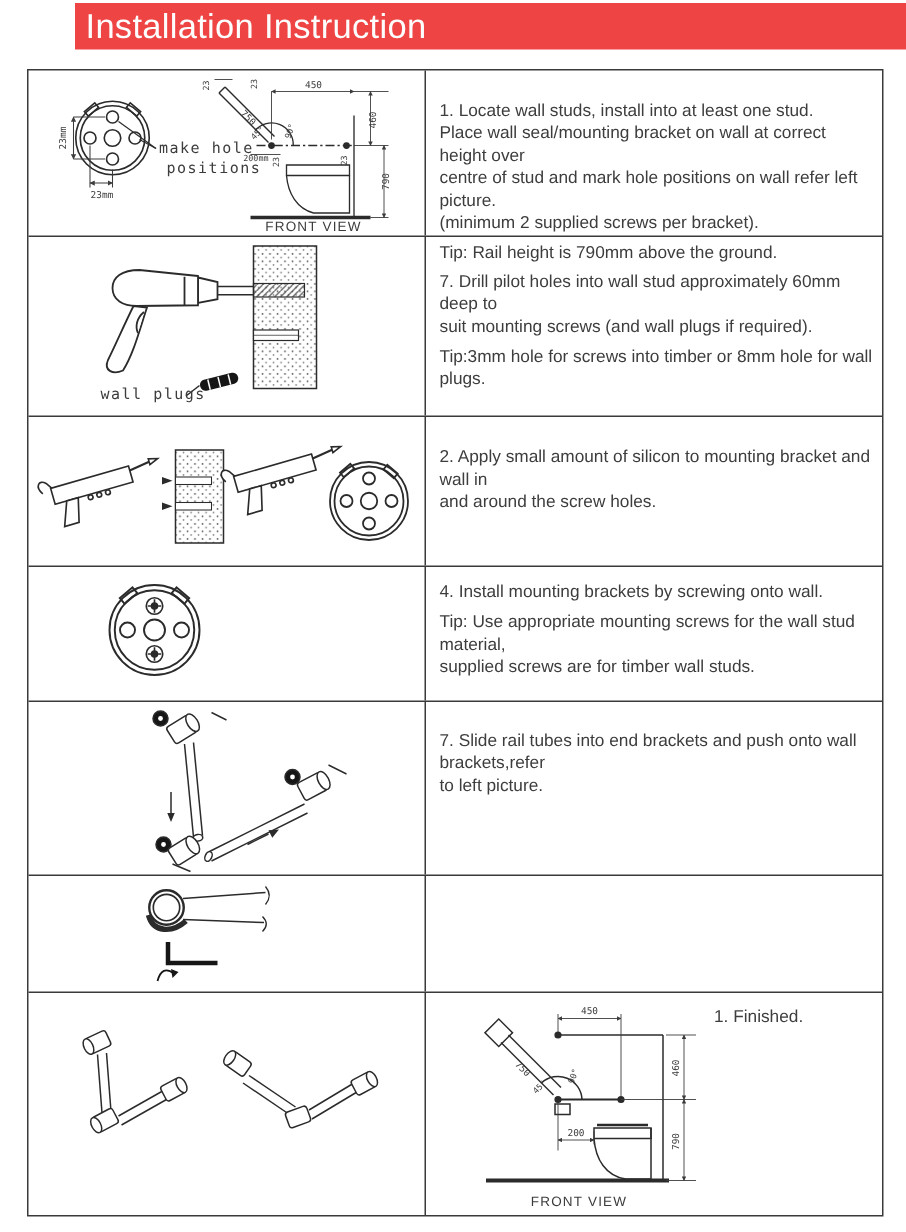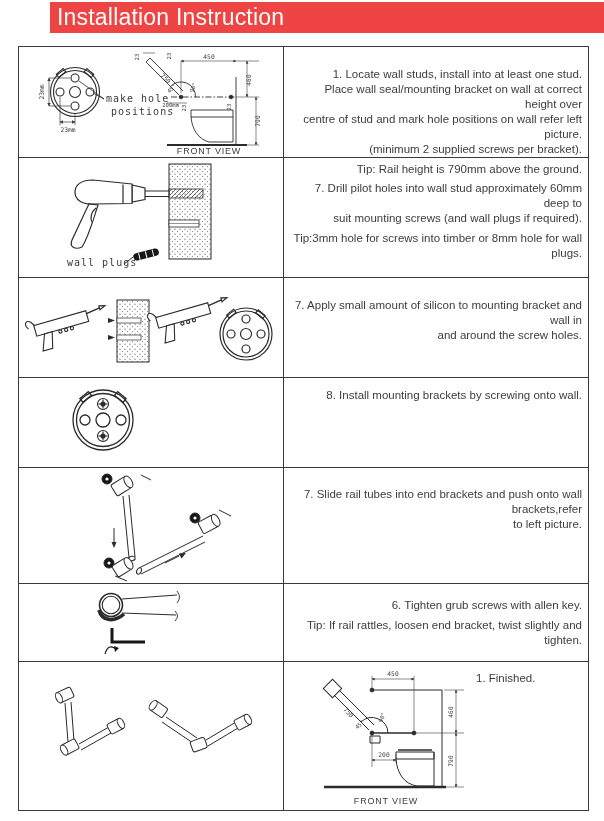--- a/index.html
+++ b/index.html
@@ -14,21 +14,21 @@
   }
   .doc-table{
     position:absolute;left:18px;top:46px;width:571px;
     border:1px solid #3a3a3a;box-sizing:border-box;
   }
   .row{display:flex;border-bottom:1px solid #3a3a3a;}
   .row:last-child{border-bottom:none;}
   .cell-diagram{width:265px;border-right:1px solid #3a3a3a;box-sizing:border-box;position:relative;overflow:hidden;}
   .cell-text{flex:1;position:relative;box-sizing:border-box;padding-left:9px;padding-right:6px;}
   .step-text,.tip-text{
-    font-size:11.5px;line-height:15px;white-space:pre-line;color:#3d3d3d;text-align:right;
+    font-size:11.5px;line-height:15px;white-space:pre-line;color:#3d3d3d;
   }
   .tip-text{margin-top:5px;}
   svg{display:block;}
   svg text{fill:#3c3c3c;}
   .dimtxt{font-family:"DejaVu Sans Mono",monospace;font-size:6.3px;}
   .dimtxt-s{font-family:"DejaVu Sans Mono",monospace;font-size:5.6px;}
   .monolabel{font-family:"DejaVu Sans Mono",monospace;font-size:10px;letter-spacing:1px;}
   .viewlabel{font-family:"Liberation Sans",sans-serif;font-size:9px;letter-spacing:.8px;}
   .finished-label{position:absolute;left:192px;top:10px;font-size:11.5px;color:#3d3d3d;white-space:pre-line;}
 </style>
@@ -218,21 +218,21 @@
           <circle cx="227" cy="41" r="4"></circle>
           <circle cx="227" cy="71" r="4"></circle>
           <circle cx="212" cy="56" r="4"></circle>
           <circle cx="242" cy="56" r="4"></circle>
           <rect x="208" y="34" width="9" height="4" transform="rotate(-40 212 36)"></rect>
           <rect x="237" y="34" width="9" height="4" transform="rotate(40 241 36)"></rect>
         </g>
       </svg>
     </div>
     <div class="cell-text" style="height:99px;padding-top:20px">
-      <div class="step-text">7. Apply small amount of silicon to mounting bracket and wall in
+      <div class="step-text">2. Apply small amount of silicon to mounting bracket and wall in
 and around the screw holes.</div>
       <div class="tip-text"></div>
     </div>
   </div>
 
   <div class="row">
     <div class="cell-diagram" style="height:89px">
       <svg width="265" height="89" viewBox="0 0 265 89">
         <g stroke="#2b2b2b" fill="none" stroke-width="1.3">
           <circle cx="84" cy="42" r="30"></circle>
@@ -252,21 +252,23 @@
         </g>
         <g stroke="#2b2b2b" fill="none" stroke-width="1.1">
           <circle cx="84" cy="58" r="5.5"></circle>
           <circle cx="84" cy="58" r="2" fill="#2b2b2b"></circle>
           <line x1="84" y1="53.5" x2="84" y2="62.5"></line>
           <line x1="79.5" y1="58" x2="88.5" y2="58"></line>
         </g>
       </svg>
     </div>
     <div class="cell-text" style="height:89px;padding-top:10px">
-      <div class="step-text">8. Install mounting brackets by screwing onto wall.</div>
+      <div class="step-text">4. Install mounting brackets by screwing onto wall.</div>
+      <div class="tip-text">Tip: Use appropriate mounting screws for the wall stud material,
+supplied screws are for timber wall studs.</div>
     </div>
   </div>
 
   <div class="row">
     <div class="cell-diagram" style="height:115px">
       <svg width="265" height="115" viewBox="0 0 265 115">
         <g stroke="#2b2b2b" fill="#fff" stroke-width="1">
           <circle cx="88" cy="11" r="5" fill="#161616"></circle>
             <circle cx="88" cy="11" r="1.6" fill="#fff" stroke="none"></circle>
           <g transform="rotate(-32 102 19)">
@@ -321,24 +323,20 @@
           <path d="M158,7 q5,6 0,12" stroke-width="0.9"></path>
           <path d="M156,27 q5,5 0,10" stroke-width="0.9"></path>
         </g>
         <g stroke="#161616" fill="none">
           <path d="M93,44 L93,58 L126,58" stroke-width="3"></path>
           <path d="M86,70 Q89,59 97,65" stroke-width="1.2"></path>
           <polygon points="95,62 100,64 96,68" fill="#161616" stroke="none"></polygon>
         </g>
       </svg>
     </div>
-    <div class="cell-text" style="height:77px;padding-top:14px">
-      <div class="step-text">6. Tighten grub screws with allen key.</div>
-      <div class="tip-text">Tip: If rail rattles, loosen end bracket, twist slightly and tighten.</div>
-    </div>
   </div>
 
   <div class="row">
     <div class="cell-diagram" style="height:148px">
       <svg width="265" height="148" viewBox="0 0 265 148">
         <g stroke="#2b2b2b" fill="#fff" stroke-width="1">
           <g transform="rotate(-25 47 33)">
               <rect x="39" y="27" width="15" height="11" rx="2"></rect>
               <ellipse cx="39.5" cy="32.5" rx="3" ry="5.5"></ellipse>
             </g>

